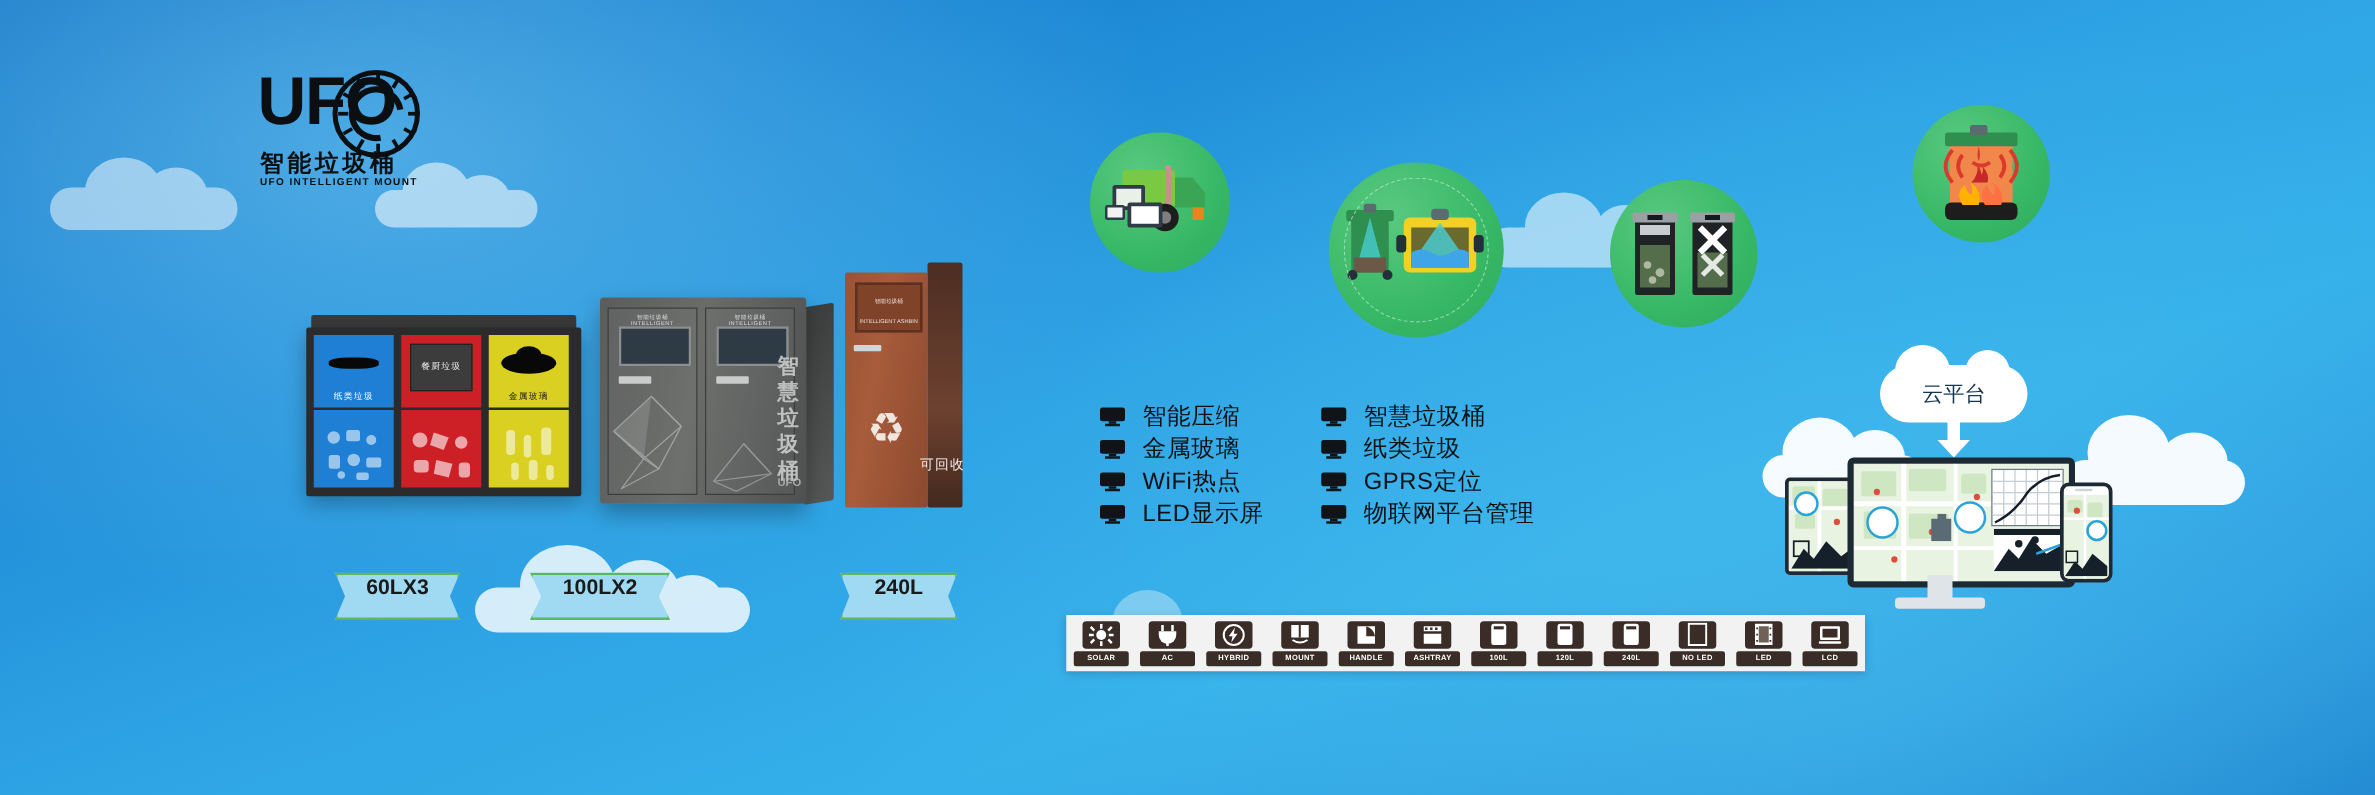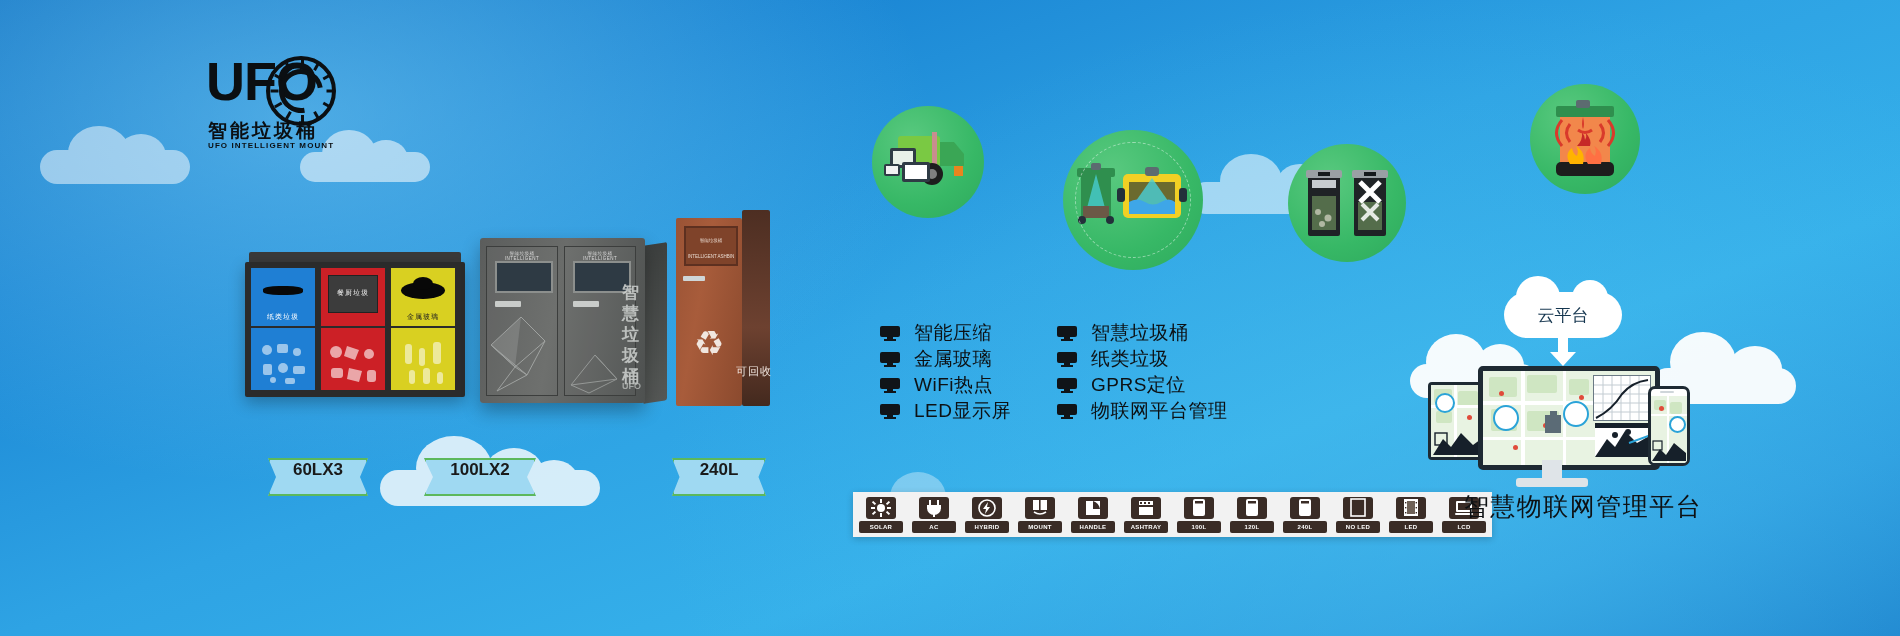--- a/index.html
+++ b/index.html
@@ -690,16 +690,15 @@
         <div class="rd" style="left:16px;top:0;width:2px;height:68px;"></div>
         <div class="pin" style="left:8px;top:10px;"></div>
         <div style="position:absolute;left:18px;top:20px;width:13px;height:13px;border-radius:50%;background:#fff;border:2px solid #2aa3d8;"></div>
         <svg style="position:absolute;left:1px;bottom:2px" width="34" height="22" viewBox="0 0 34 22">
           <path d="M0 22 L8 10 L14 16 L22 4 L34 14 V22z" fill="#16202a"></path>
           <rect x="1" y="2" width="9" height="9" fill="none" stroke="#16202a" stroke-width="1.2"></rect>
         </svg>
       </div>
     </div>
 
-    <div class="cp-title">智慧物联网管理平台</div>
   </div>
 
 </div>
 
 </body></html>

